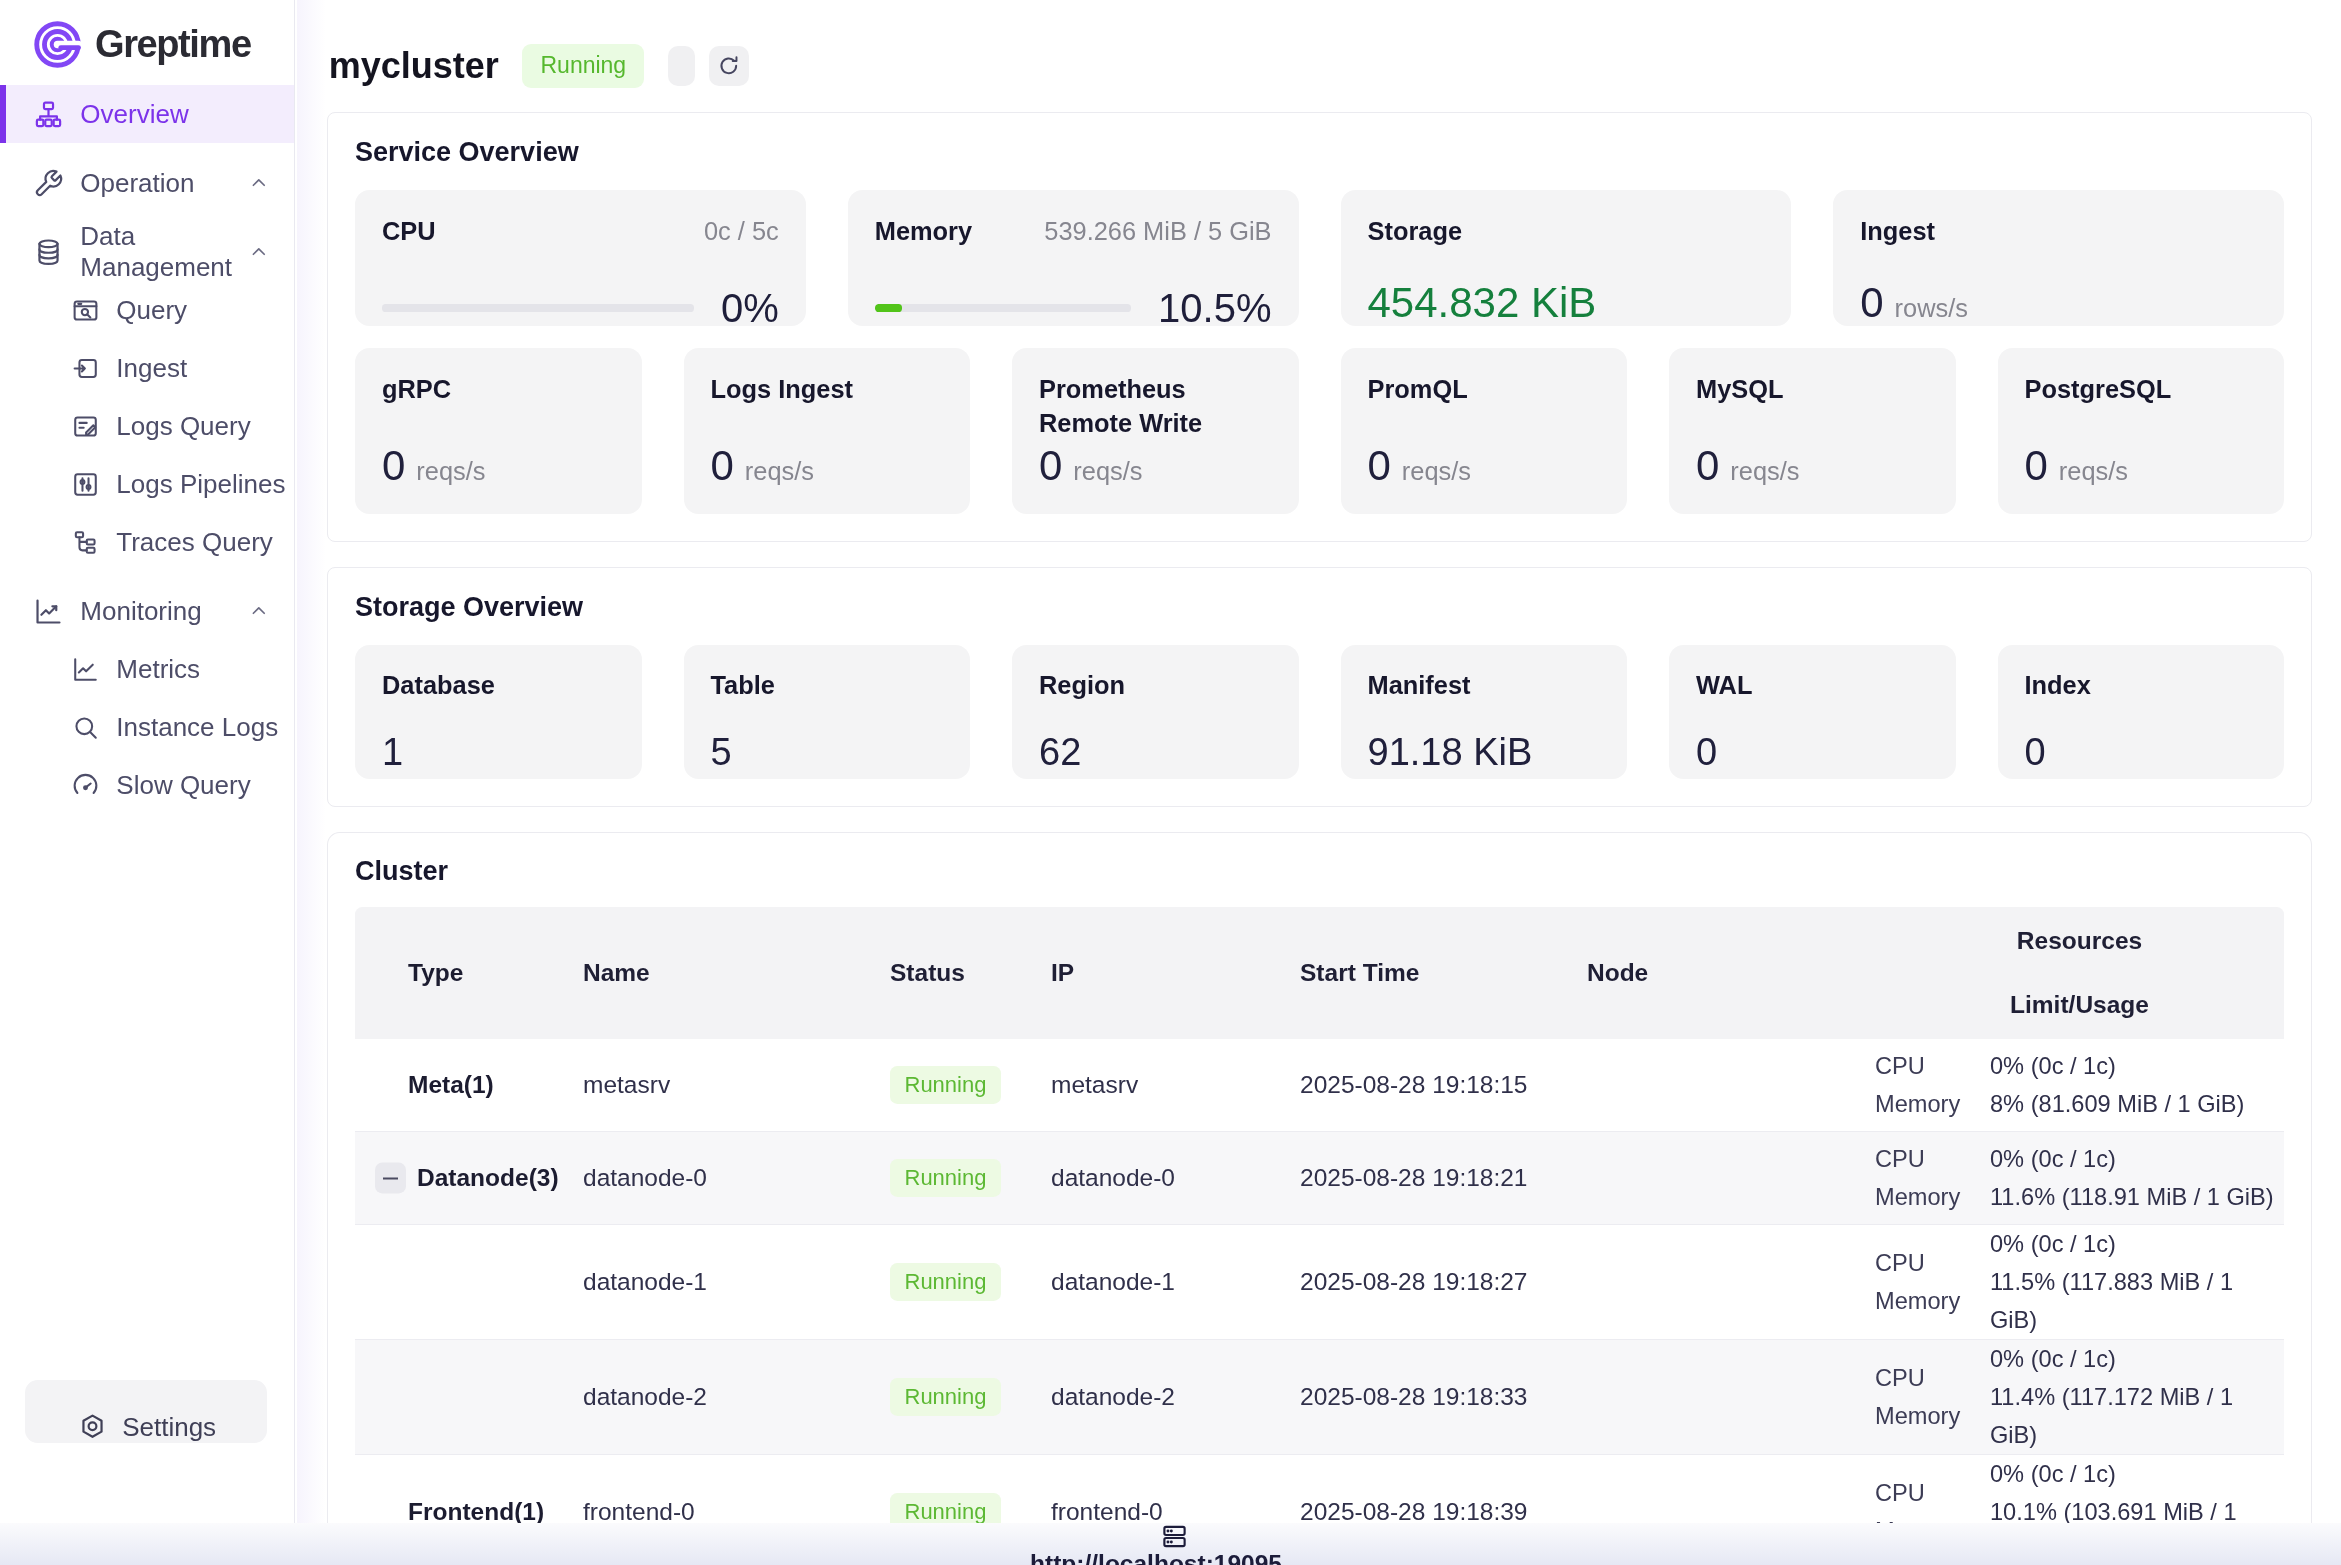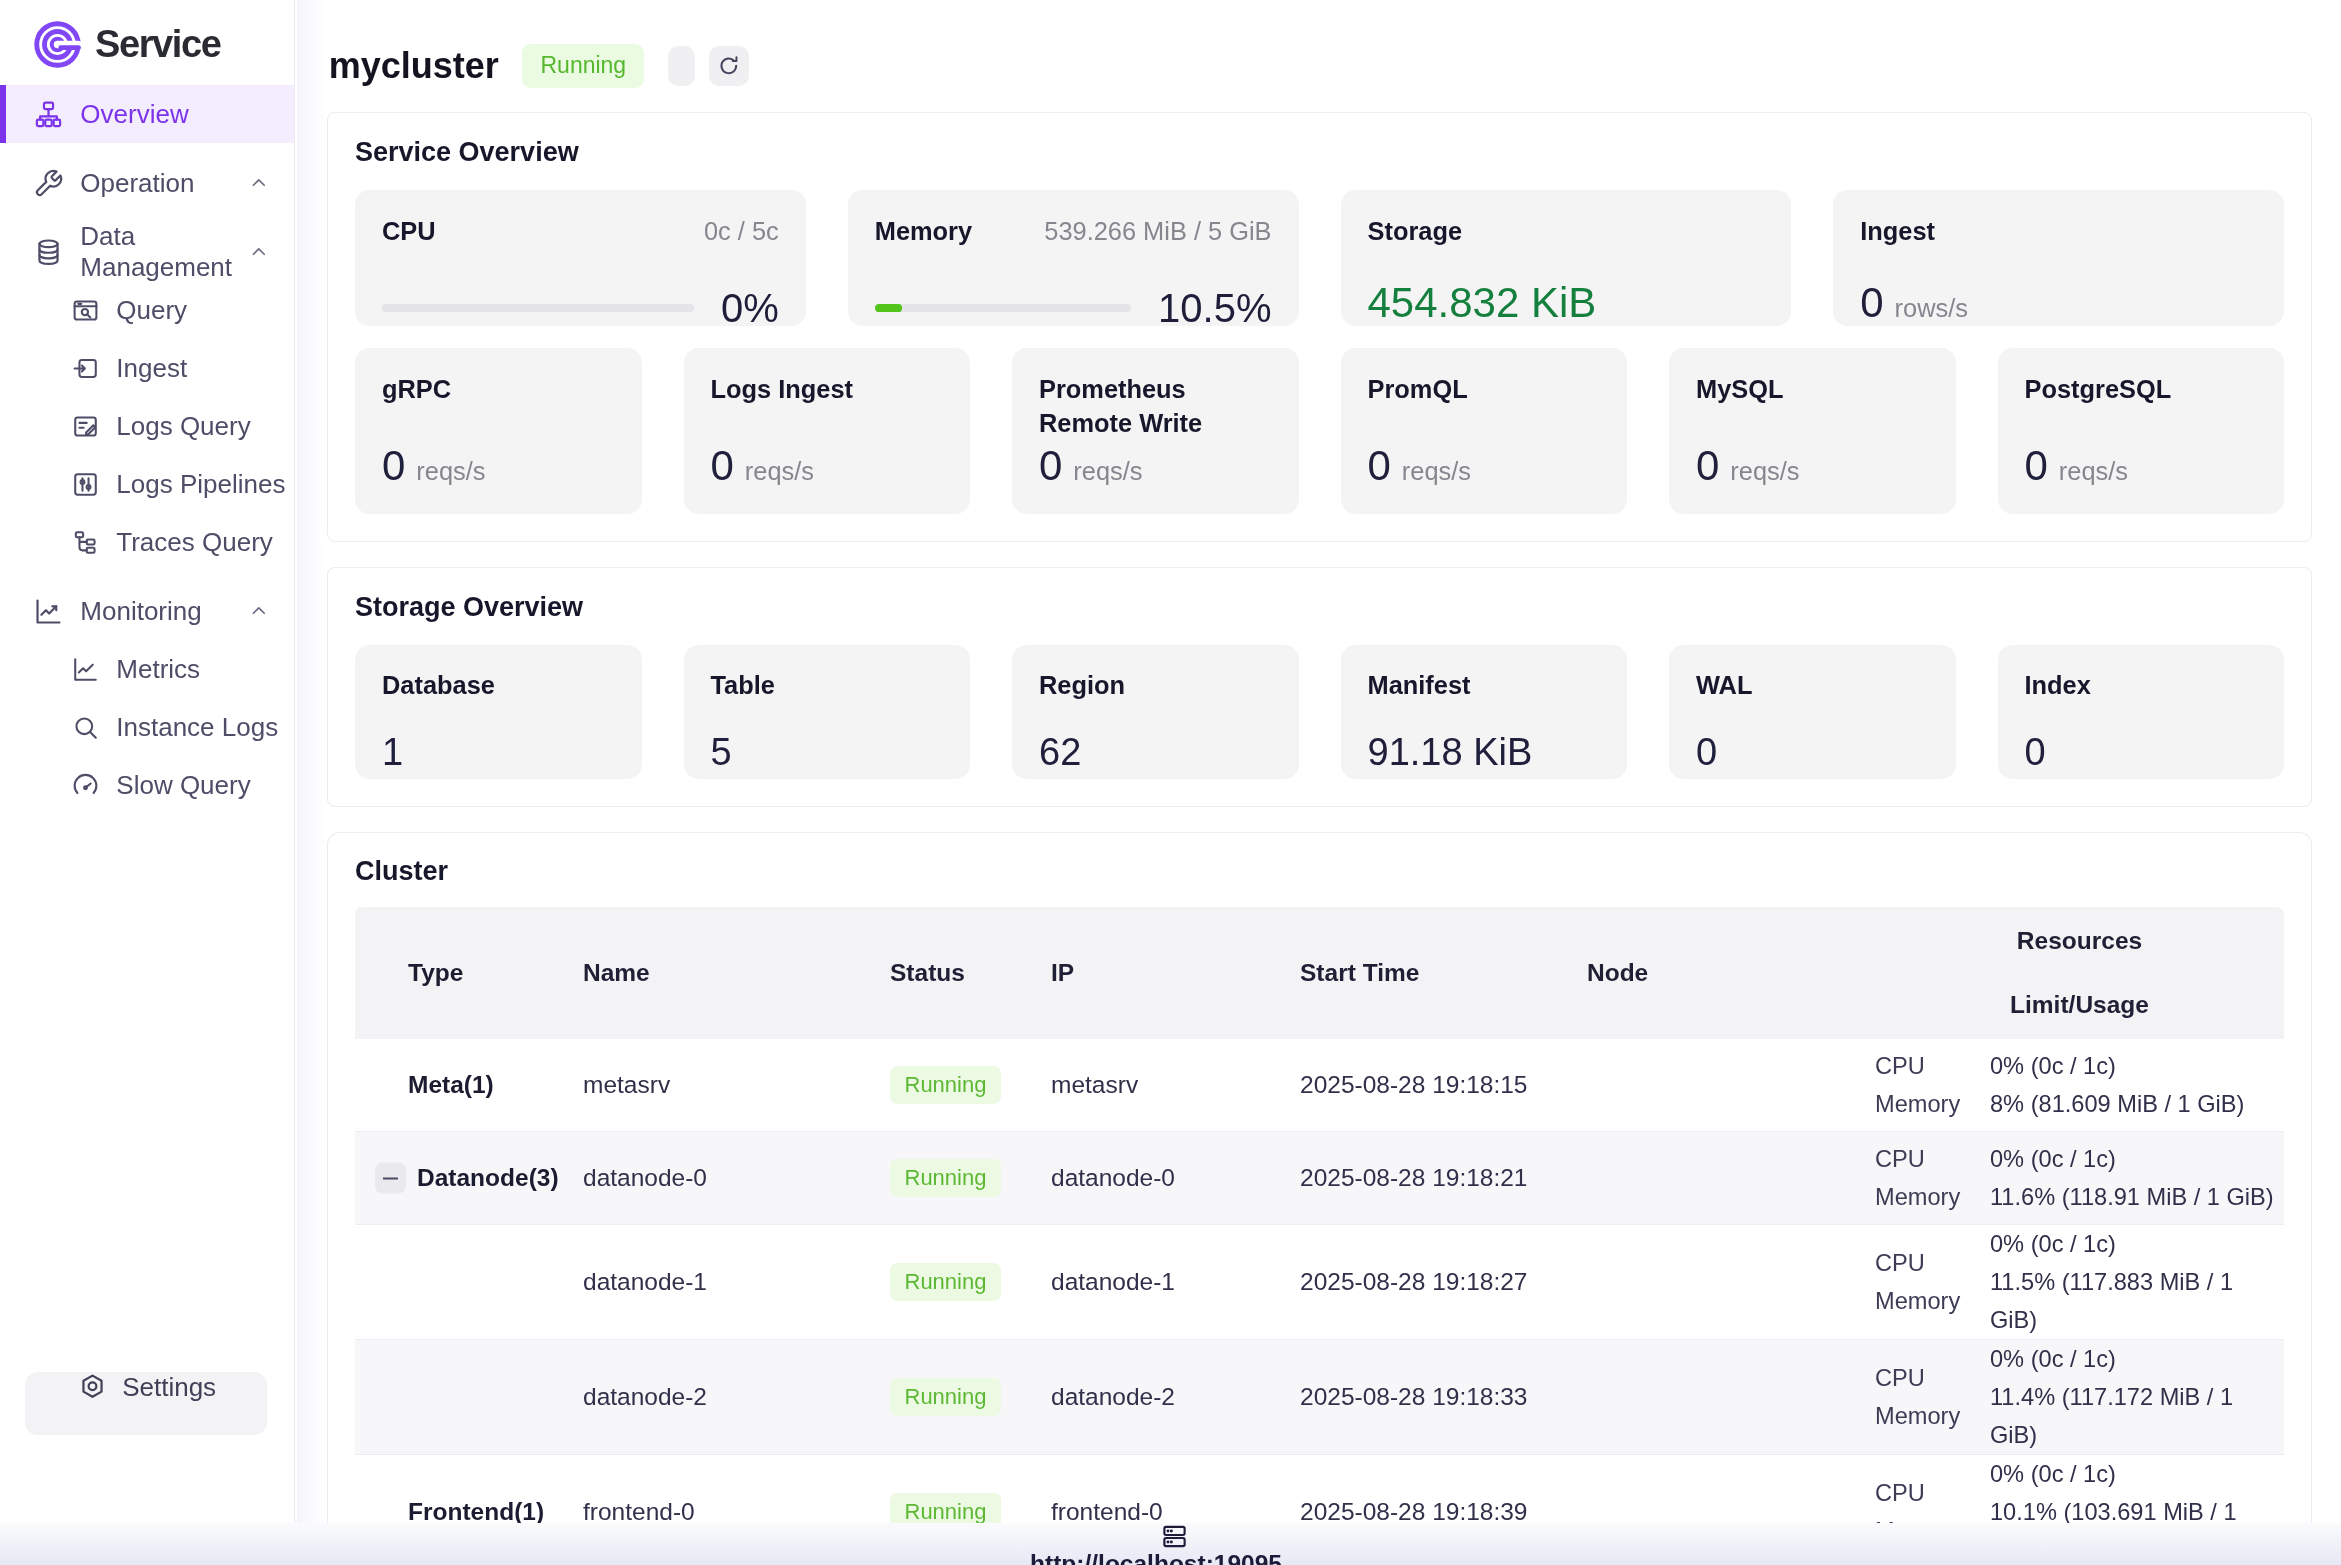--- a/index.html
+++ b/index.html
@@ -18,22 +18,22 @@
   .nav-item { height:58px; display:flex; align-items:center; gap:16.3px;
     padding-left:33px; font-size:26px; color:#4d4d68; position:relative; cursor:pointer; }
   .nav-item.child { padding-left:71px; }
   .nav-item.group { margin-top:11px; }
   .nav-item svg { width:31px; height:31px; flex:none; }
   .nav-item.child svg { width:29px; height:29px; }
   .nav-item .chev { position:absolute; right:23.6px; width:23.6px; height:23.6px; color:#6a6a82; }
   .nav-item.active { background:#f3edfd; color:#7c33ea; }
   .nav-item.active::before { content:""; position:absolute; left:0; top:0; bottom:0;
     width:6.3px; background:#7c33ea; }
-  .settings-btn { position:absolute; left:25.4px; bottom:88px; width:242px; height:63px;
-    background:#f3f3f5; border:none; border-radius:12.7px; display:flex; align-items:flex-start;
+  .settings-btn { position:absolute; left:25.4px; bottom:80px; width:242px; height:63px;
+    background:#f3f3f5; border:none; border-radius:12.7px; display:flex; align-items:flex-end;
     justify-content:center; gap:14.5px; font-size:26px; color:#3f3f56; cursor:pointer;
     font-family:inherit; }
   .settings-btn svg { width:31px; height:31px; }
 
   
   .main { position:absolute; left:297px; top:0; right:0; bottom:0; padding:34px 29px 0 30px; }
   .page-header { display:flex; align-items:center; height:53px; margin:5.4px 0 20px 1.8px; }
   .page-title { font-size:36px; font-weight:700; color:#141420; }
   .run-badge { margin-left:23.6px; background:#eafbe2; color:#56b82e; font-size:23px;
     padding:8.2px 18px; border-radius:9px; }
@@ -103,21 +103,21 @@
   <div class="logo-row">
     <span class="logo-mark">
       <svg class="ic" viewBox="0 0 24 24" style="color:#8247f5; stroke-width:2.2; width:53px; height:53px;">
         <circle cx="12" cy="12" r="9.4"></circle>
           <circle cx="12" cy="12" r="5.9"></circle>
           <circle cx="12" cy="12" r="2.4"></circle>
         <path d="M12 12h9.4" stroke="#fff" stroke-width="3.4"></path>
         <path d="M13.5 13.4h8" stroke="#8247f5"></path>
       </svg>
     </span>
-    <span class="logo-text">Service</span>
+    <span class="logo-text">Greptime</span>
   </div>
 
   <nav class="nav">
     <div class="nav-item active">
       <svg class="ic" viewBox="0 0 24 24">
         <rect x="8.5" y="2.8" width="7" height="5" rx="1"></rect>
         <path d="M12 7.8v5.7 M5.5 16v-2.5h13V16"></path>
         <rect x="3" y="16" width="5" height="5" rx="1"></rect>
           <rect x="9.5" y="16" width="5" height="5" rx="1"></rect>
           <rect x="16" y="16" width="5" height="5" rx="1"></rect>

